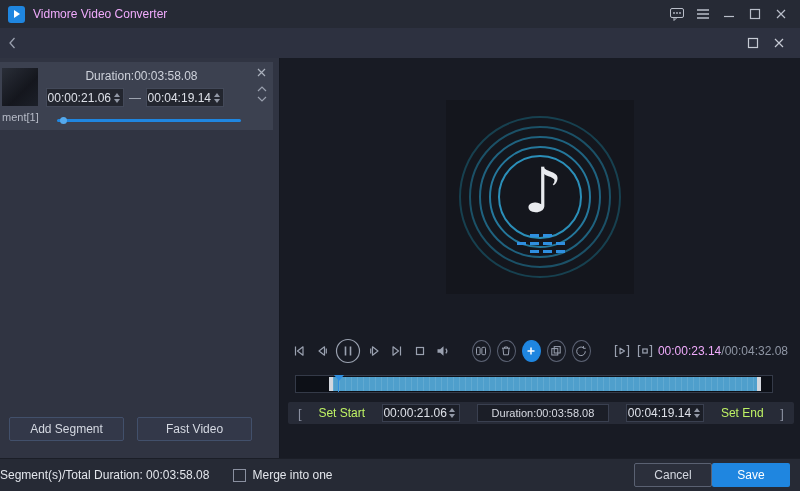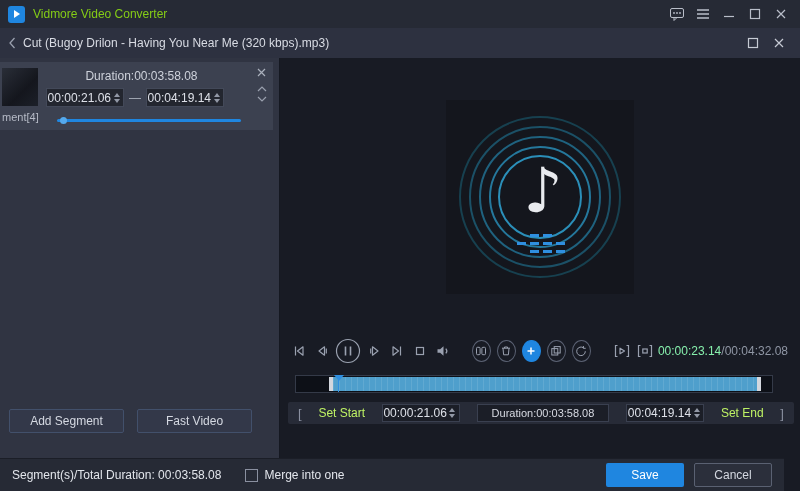--- a/index.html
+++ b/index.html
@@ -6,21 +6,21 @@
   html,body { background:#10121a; }
   .app { position:relative; width:800px; height:491px; background:#181b24;
          font-family:"Liberation Sans",sans-serif; font-size:12px; color:#c9cdd7; overflow:hidden; }
 
   
   .titlebar { position:absolute; top:0; left:0; right:0; height:28px; background:#262a35;
               display:flex; align-items:center; padding:0 6px 0 8px; }
   .app-logo { width:17px; height:17px; border-radius:3px; background:#1f86e0; margin-right:8px; position:relative; flex:none; }
   .app-logo::after { content:""; position:absolute; left:6px; top:4.5px;
                      border-left:6px solid #fff; border-top:4px solid transparent; border-bottom:4px solid transparent; }
-  .titlebar-title { color:#84cc16; }
+  .titlebar-title { color:#f0abfc; }
   .titlebar-controls { margin-left:auto; display:flex; align-items:center; }
   .tb-btn { width:26px; height:22px; display:flex; align-items:center; justify-content:center; cursor:pointer; }
   .tb-btn svg { display:block; }
 
   
   .dialog-header { position:absolute; top:28px; left:0; right:0; height:30px; background:#2d3140;
                    display:flex; align-items:center; padding:0 8px; }
   .dh-title { color:#d9dce4; margin-left:7px; }
   .dh-controls { margin-left:auto; display:flex; }
 
@@ -37,38 +37,38 @@
   .time-input { display:flex; align-items:center; height:19px; background:#23262f; border:1px solid #434959; padding-right:1px; }
   .time-input input { width:64px; border:0; background:transparent; color:#dde0e8; font-size:12px; text-align:right;
                       font-family:"Liberation Sans",sans-serif; outline:none; }
   .stepper { display:flex; flex-direction:column; align-items:center; gap:2px; width:11px; cursor:pointer; }
   .tri-up { width:0; height:0; border-left:3.5px solid transparent; border-right:3.5px solid transparent; border-bottom:4px solid #9298a6; }
   .tri-down { width:0; height:0; border-left:3.5px solid transparent; border-right:3.5px solid transparent; border-top:4px solid #9298a6; }
   .seg-dash { margin:0 5px; color:#aab0bc; }
   .seg-name { position:absolute; left:2px; top:49px; font-size:11px; color:#b6bbc7; }
   .seg-slider { position:absolute; left:57px; top:57px; width:184px; height:3px; border-radius:2px; background:#1f86e0; cursor:pointer; }
   .seg-slider-dot { position:absolute; left:3px; top:-2px; width:7px; height:7px; border-radius:50%; background:#55a9ec; }
-  .panel-buttons { position:absolute; left:9px; bottom:25px; display:flex; gap:13px; }
+  .panel-buttons { position:absolute; left:9px; bottom:17px; display:flex; gap:13px; }
   .outline-btn { width:115px; height:24px; display:flex; align-items:center; justify-content:center;
                  background:#333849; border:1px solid #42506b; color:#d5d9e2; border-radius:2px; cursor:pointer; }
 
   
   .main-area { position:absolute; top:58px; left:280px; right:0; bottom:33px; background:#181b24; }
   .album-art { position:absolute; left:166px; top:42px; width:188px; height:194px; background:#14161d; }
   .album-art svg { display:block; }
 
   .controls-row { position:absolute; left:10px; right:12px; top:278px; height:30px; display:flex; align-items:center; }
   .ctrl-btn { width:22px; height:26px; display:flex; align-items:center; justify-content:center; margin-right:4px; cursor:pointer; }
   .pause-btn { width:28px; height:28px; display:flex; align-items:center; justify-content:center; margin-right:4px; cursor:pointer; }
   .circle-btn { width:22px; height:22px; border-radius:50%; border:1px solid #5a6172;
                 display:flex; align-items:center; justify-content:center; margin-right:6px; cursor:pointer; }
   .circle-btn.add { background:#1f86e0; border-color:#1f86e0; }
   .group-gap { margin-left:16px; }
   .time-display { margin-left:auto; white-space:nowrap; }
-  .time-cur { color:#86efac; }
+  .time-cur { color:#f0abfc; }
   .time-total { color:#8f96a4; }
 
   .timeline { position:absolute; left:15px; top:317px; width:478px; height:18px; background:#0d1017; border:1px solid #343a48; cursor:pointer; }
   .tl-selection { position:absolute; left:37px; top:1px; bottom:1px; width:424px; background:#4f9fcc;
                   background-image:repeating-linear-gradient(90deg, rgba(255,255,255,0.10) 0 1px, transparent 1px 6px); }
   .tl-handle { position:absolute; top:1px; bottom:1px; width:4px; background:#d3d7de; cursor:ew-resize; }
   .tl-handle.left { left:33px; }
   .tl-handle.right { left:461px; }
   .tl-playline { position:absolute; left:42px; top:0; bottom:0; width:1px; background:#2f8fe0; }
   .tl-playhead { position:absolute; left:38px; top:-1px; width:0; height:0;
@@ -76,22 +76,22 @@
 
   .trim-bar { position:absolute; left:8px; right:6px; top:344px; height:22px; background:#272b37; border-radius:2px;
               display:flex; align-items:center; justify-content:space-between; padding:0 10px; }
   .bracket { color:#8a90a0; font-size:13px; }
   .set-label { color:#bef264; cursor:pointer; }
   .trim-bar .time-input { background:#1b1e27; border-color:#3a4050; height:18px; }
   .duration-box { height:18px; display:flex; align-items:center; padding:0 14px; background:#1b1e27;
                   border:1px solid #3a4050; color:#d7dae2; font-size:11px; }
 
   
-  .footer { position:absolute; left:0; right:16px; bottom:0; height:33px; background:#262a35; border-top:1px solid #1b1e27;
-            display:flex; align-items:center; padding:0 12px; }
+  .footer { position:absolute; left:0; right:0; bottom:0; height:33px; background:#262a35; border-top:1px solid #1b1e27;
+            display:flex; align-items:center; padding:0 0; }
   .footer-total { color:#e3e6ec; }
   .merge-wrap { display:flex; align-items:flex-end; margin-left:24px; }
   .merge-checkbox { appearance:none; -webkit-appearance:none; width:13px; height:13px; border:1px solid #8a90a0;
                     background:transparent; margin:0; cursor:pointer; }
   .merge-label { margin-left:6px; color:#e3e6ec; }
   .footer-spacer { flex:1; }
   .btn { height:24px; width:78px; display:flex; align-items:center; justify-content:center; border-radius:2px; cursor:pointer; }
   .btn-save { background:#1f86e0; color:#fff; margin-right:10px; }
   .btn-cancel { background:#2b2f3b; border:1px solid #5a6172; color:#d4d8e1; }
 </style>
@@ -133,21 +133,20 @@
           <path d="M2 2l8 8M10 2l-8 8" stroke="#b9bec9" stroke-width="1.2"></path>
         </svg>
       </div>
     </div>
   </div>
 
   <div class="dialog-header">
     <svg width="8" height="12" viewBox="0 0 8 12" style="cursor:pointer">
       <path d="M6.5 1L2 6l4.5 5" fill="none" stroke="#9aa0ae" stroke-width="1.3"></path>
     </svg>
-    <span class="dh-title">Cut (Bugoy Drilon - Having You Near Me (320 kbps).mp3)</span>
     <div class="dh-controls">
       <div class="tb-btn">
         <svg width="12" height="12" viewBox="0 0 12 12">
           <rect x="1.5" y="1.5" width="9" height="9" fill="none" stroke="#c6cad4" stroke-width="1.2"></rect>
         </svg>
       </div>
       <div class="tb-btn">
         <svg width="12" height="12" viewBox="0 0 12 12">
           <path d="M2 2l8 8M10 2l-8 8" stroke="#c6cad4" stroke-width="1.2"></path>
         </svg>
@@ -186,21 +185,21 @@
         </div>
         <span class="seg-dash">—</span>
         <div class="time-input">
           <input value="00:04:19.14" style="">
           <span class="stepper">
             <i class="tri-up"></i>
             <i class="tri-down"></i>
           </span>
         </div>
       </div>
-      <span class="seg-name">ment[4]</span>
+      <span class="seg-name">ment[1]</span>
       <div class="seg-slider">
         <span class="seg-slider-dot"></span>
       </div>
     </div>
     <div class="panel-buttons">
       <div class="outline-btn">Add Segment</div>
       <div class="outline-btn">Fast Video</div>
     </div>
   </div>
 
@@ -353,17 +352,17 @@
     </div>
   </div>
 
   <div class="footer">
     <span class="footer-total">Segment(s)/Total Duration: 00:03:58.08</span>
     <div class="merge-wrap">
       <input type="checkbox" class="merge-checkbox" style="">
       <span class="merge-label">Merge into one</span>
     </div>
     <div class="footer-spacer"></div>
+    <div class="btn btn-cancel">Cancel</div>
     <div class="btn btn-save">Save</div>
-    <div class="btn btn-cancel">Cancel</div>
   </div>
 
 </div>
 
 </body></html>

